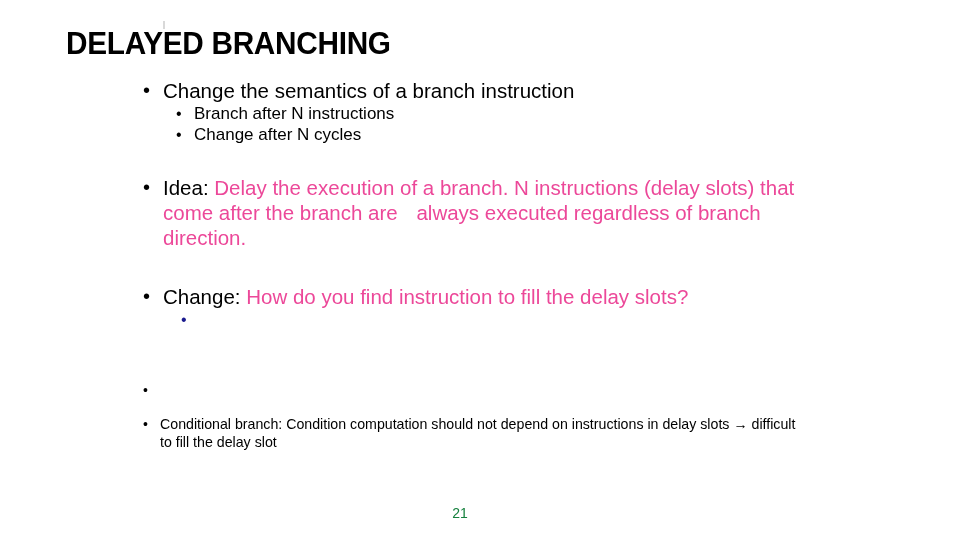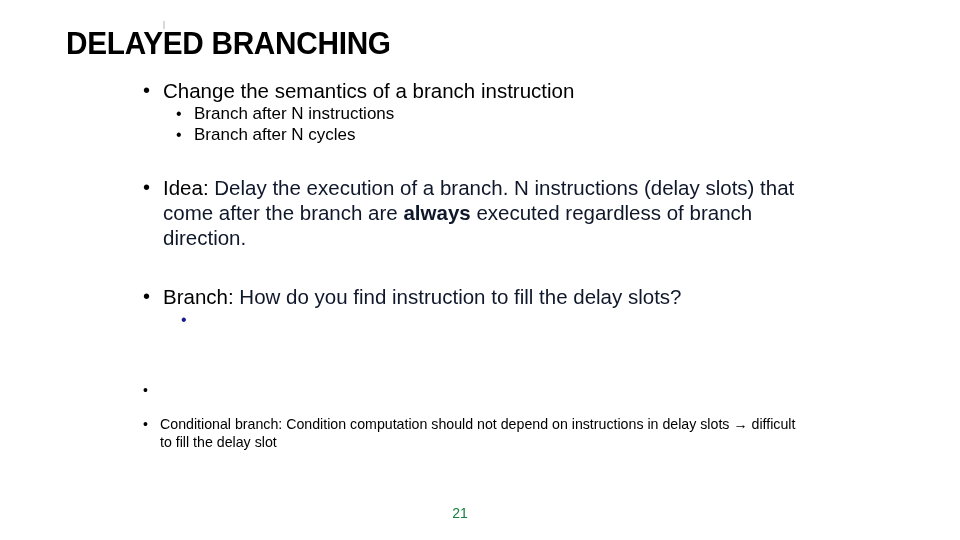--- a/index.html
+++ b/index.html
@@ -115,24 +115,25 @@
     width: 17px;
     margin-left: 143px;
     font-size: 14px;
     line-height: 18px;
   }
   .lsm > .text {
     max-width: 650px;
   }
 
   .blue {
-    color: #0f172a;
+    color: #ec4899;
   }
   .bold {
-    font-weight: bold;
+    font-weight: normal;
+    margin-left: 13px;
   }
 
   .gap-sm { height: 16px; }
   .gap-lg { height: 30px; }
   .gap-xl { height: 34px; }
 
   
   .page-number {
     position: absolute;
     left: 0;
@@ -168,35 +169,35 @@
       <span class="text">Change the semantics of a branch instruction</span>
     </div>
 
     <div class="row l2">
       <span class="marker">•</span>
       <span class="text">Branch after N instructions</span>
     </div>
 
     <div class="row l2">
       <span class="marker">•</span>
-      <span class="text">Branch after N cycles</span>
+      <span class="text">Change after N cycles</span>
     </div>
 
     <div class="gap-lg"></div>
 
     <div class="row l1">
       <span class="marker">•</span>
       <span class="text"><span>Idea:</span> <span class="blue">Delay the execution of a branch. N instructions (delay slots) that come after the branch are</span> <span class="blue bold">always</span> <span class="blue">executed regardless of branch direction.</span></span>
     </div>
 
     <div class="gap-xl"></div>
 
     <div class="row l1">
       <span class="marker">•</span>
-      <span class="text"><span>Branch:</span> <span class="blue">How do you find instruction to fill the delay slots?</span></span>
+      <span class="text"><span>Change:</span> <span class="blue">How do you find instruction to fill the delay slots?</span></span>
     </div>
 
     <div class="row l2b">
       <span class="marker">•</span>
     </div>
 
     <div class="gap-xl"></div>
     <div class="gap-sm"></div>
 
     <div class="row lsm">

